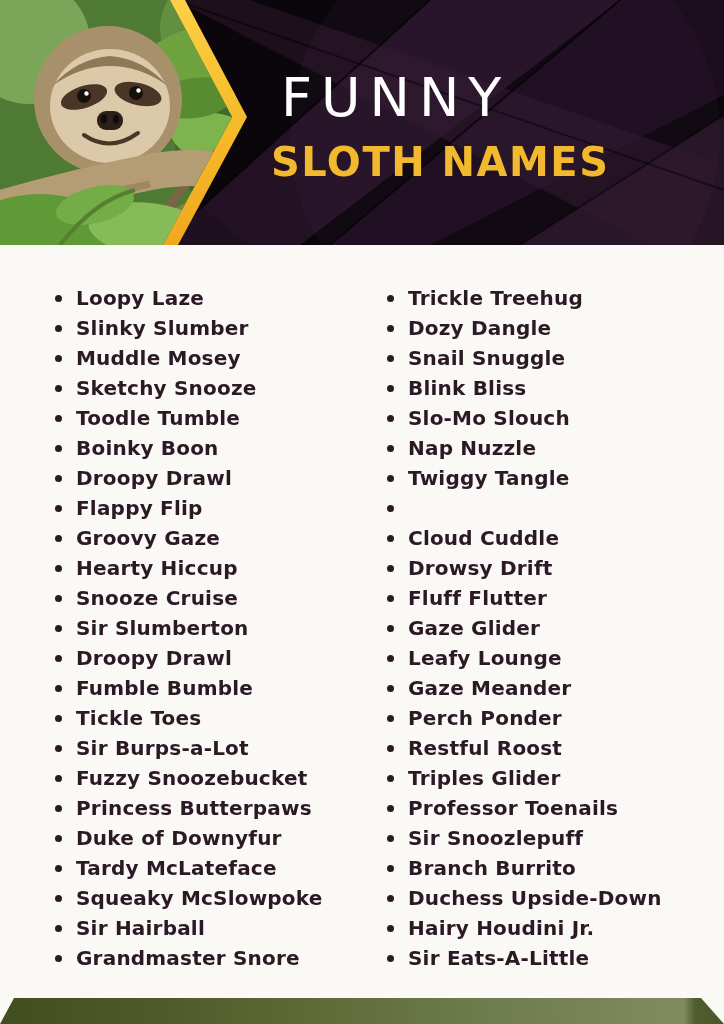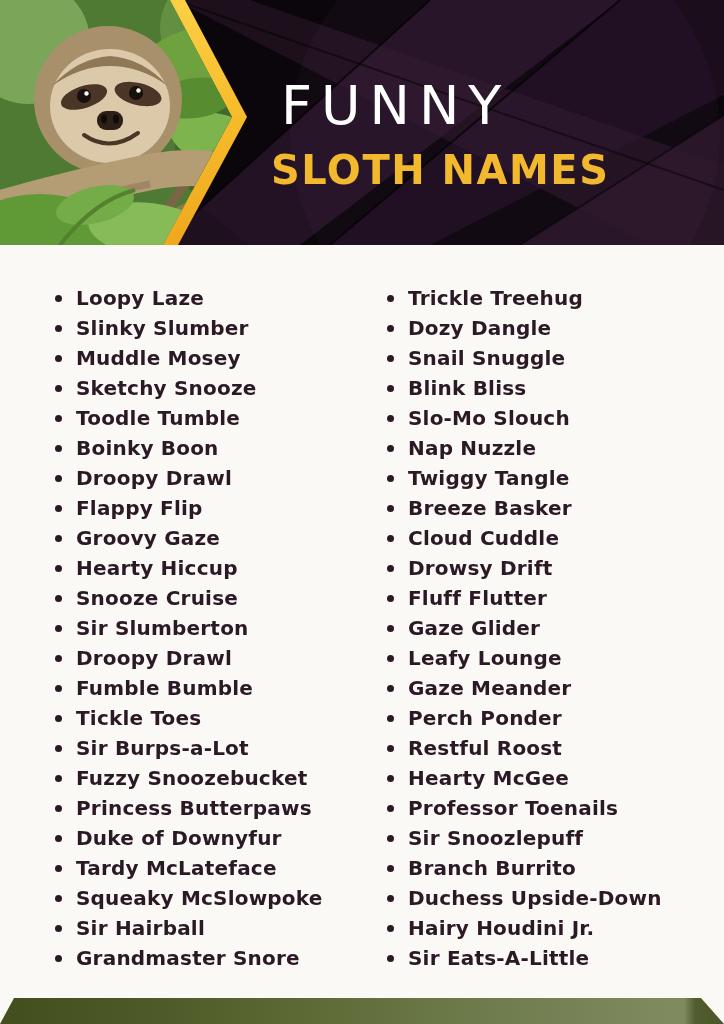--- a/index.html
+++ b/index.html
@@ -14,21 +14,21 @@
     position:absolute;top:0;left:0;width:252px;height:245px;
     background:linear-gradient(165deg,#FFD750 0%,#F6BD2C 55%,#EFA41C 100%);
     clip-path:polygon(0 0,185px 0,247px 117px,178px 245px,0 245px);
     filter:drop-shadow(8px 0 10px rgba(0,0,0,0.55));
   }
   .photo-clip{
     position:absolute;top:0;left:0;width:252px;height:245px;
     clip-path:polygon(0 0,170px 0,232px 117px,163px 245px,0 245px);
   }
   .photo-clip svg{display:block;}
-  .title-block{position:absolute;top:16px;left:0;width:724px;height:245px;}
+  .title-block{position:absolute;top:8px;left:0;width:724px;height:245px;}
   .title-line1{
     position:absolute;left:281px;top:62px;margin:0;
     font-family:"DejaVu Sans",sans-serif;font-weight:400;
     font-size:54px;line-height:1.05;letter-spacing:9px;color:#FFFFFF;
   }
   .title-line2{
     position:absolute;left:271px;top:133px;margin:0;
     font-family:"DejaVu Sans",sans-serif;font-weight:800;
     font-size:40px;line-height:1.05;letter-spacing:1.5px;color:#F2B82E;
   }
@@ -238,21 +238,20 @@
         <li>
           <span class="dot"></span>
           <span class="label">Nap Nuzzle</span>
         </li>
         <li>
           <span class="dot"></span>
           <span class="label">Twiggy Tangle</span>
         </li>
         <li>
           <span class="dot"></span>
-          <span class="label">Breeze Basker</span>
         </li>
         <li>
           <span class="dot"></span>
           <span class="label">Cloud Cuddle</span>
         </li>
         <li>
           <span class="dot"></span>
           <span class="label">Drowsy Drift</span>
         </li>
         <li>
@@ -274,21 +273,21 @@
         <li>
           <span class="dot"></span>
           <span class="label">Perch Ponder</span>
         </li>
         <li>
           <span class="dot"></span>
           <span class="label">Restful Roost</span>
         </li>
         <li>
           <span class="dot"></span>
-          <span class="label">Hearty McGee</span>
+          <span class="label">Triples Glider</span>
         </li>
         <li>
           <span class="dot"></span>
           <span class="label">Professor Toenails</span>
         </li>
         <li>
           <span class="dot"></span>
           <span class="label">Sir Snoozlepuff</span>
         </li>
         <li>

